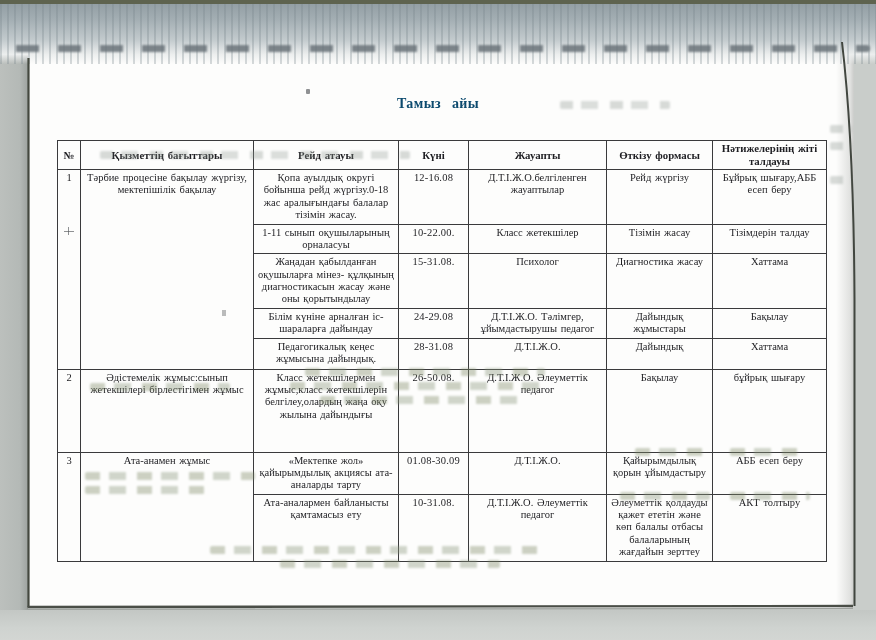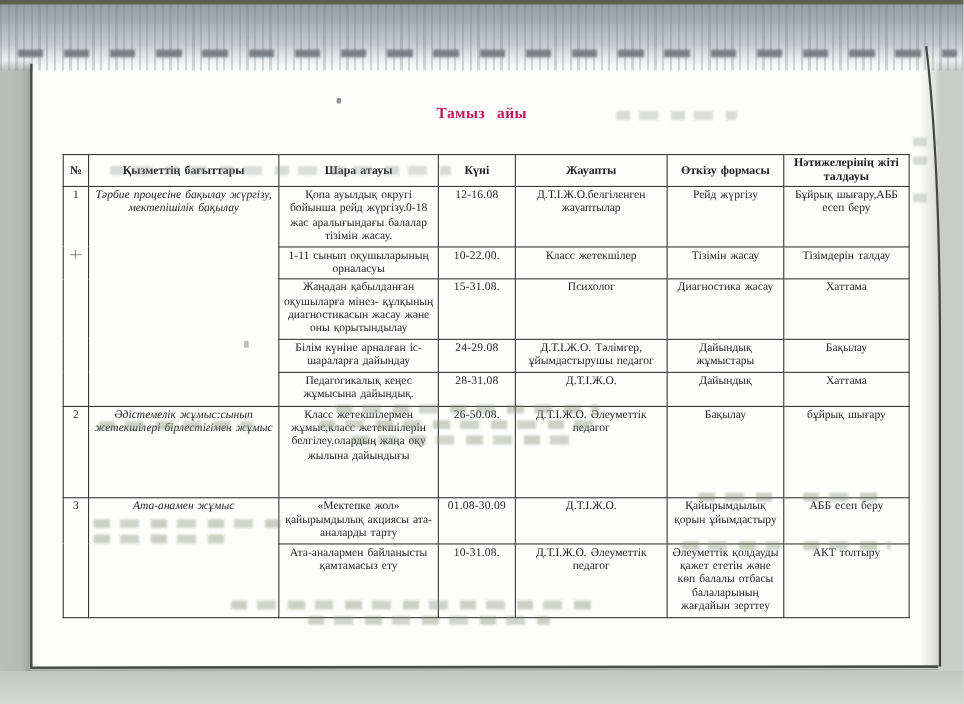--- a/index.html
+++ b/index.html
@@ -20,29 +20,29 @@
   .topband-darkedge { position:absolute; left:0; top:0; width:876px; height:4px; background:#5e634f; }
   .binding-dashes { position:absolute; left:6px; top:45px; width:864px; height:7px;
      background:repeating-linear-gradient(90deg, rgba(0,0,0,0) 0 10px, #6b747a 10px 33px, rgba(0,0,0,0) 33px 42px);
      filter:blur(1px); opacity:.85; border-radius:3px; }
 
   
   .edges { position:absolute; left:0; top:0; width:876px; height:640px; pointer-events:none; }
 
   
   .title { position:absolute; left:28px; top:96px; width:820px; text-align:center;
-     font-size:14px; font-weight:bold; color:#be185d; word-spacing:7px; letter-spacing:.4px; }
+     font-size:14px; font-weight:bold; color:#0c4a6e; word-spacing:7px; letter-spacing:.4px; }
 
   
   table.plan { position:absolute; left:57px; top:140px; width:769px; border-collapse:collapse;
      table-layout:fixed; font-size:10.5px; line-height:1.18; color:#1e1e22; word-spacing:1px; }
   table.plan th, table.plan td { border:1px solid #3a3a3c; vertical-align:top; padding:2px 3px; text-align:center; overflow:hidden; }
   table.plan th { font-weight:bold; vertical-align:middle; padding:1px 2px; font-size:10.8px; }
   td.c-num  { vertical-align:top; padding-top:16px; }
-  td.c-dir  { text-align:left; vertical-align:top; padding:16px 4px 2px 6px;font-style:italic; }
+  td.c-dir  { text-align:left; vertical-align:top; padding:16px 4px 2px 6px; }
   td.c-resp { padding:2px 10px;margin-left:16px; }
   td.c-date { letter-spacing:.2px; }
 
   
   .ghost { position:absolute; height:8px; border-radius:2px; filter:blur(1.2px); opacity:.38;
      background:repeating-linear-gradient(90deg, #7d8a66 0 15px, rgba(0,0,0,0) 15px 24px, #8a967a 24px 41px, rgba(0,0,0,0) 41px 52px); }
   .ghost.gray { background:repeating-linear-gradient(90deg, #8b958f 0 13px, rgba(0,0,0,0) 13px 21px, #97a09a 21px 38px, rgba(0,0,0,0) 38px 50px); opacity:.33; }
 
   .speck { position:absolute; background:#55585a; opacity:.65; }
 
@@ -82,21 +82,21 @@
         <col style="width:145px">
         <col style="width:70px">
       <col style="width:138px">
         <col style="width:106px">
         <col style="width:114px">
     </colgroup>
     <tbody>
         <tr style="height:29px">
       <th>№</th>
       <th>Қызметтің бағыттары</th>
-      <th>Шара атауы</th>
+      <th>Рейд атауы</th>
       <th>Күні</th>
       <th>Жауапты</th>
       <th>Өткізу формасы</th>
       <th>Нәтижелерінің жіті талдауы</th>
     </tr>
     <tr style="height:53px">
       <td class="c-num" rowspan="5">1</td>
       <td class="c-dir" rowspan="5">Тәрбие процесіне бақылау жүргізу, мектепішілік бақылау</td>
       <td>Қопа ауылдық округі бойынша рейд жүргізу.0-18 жас аралығындағы балалар тізімін жасау.</td>
       <td class="c-date">12-16.08</td>

